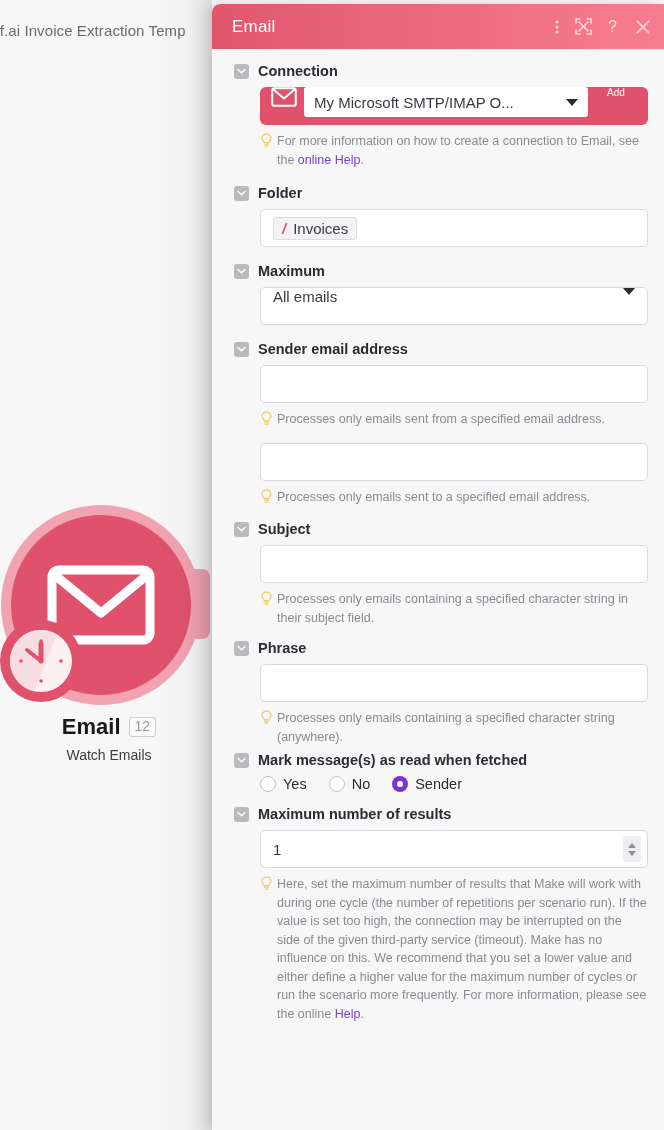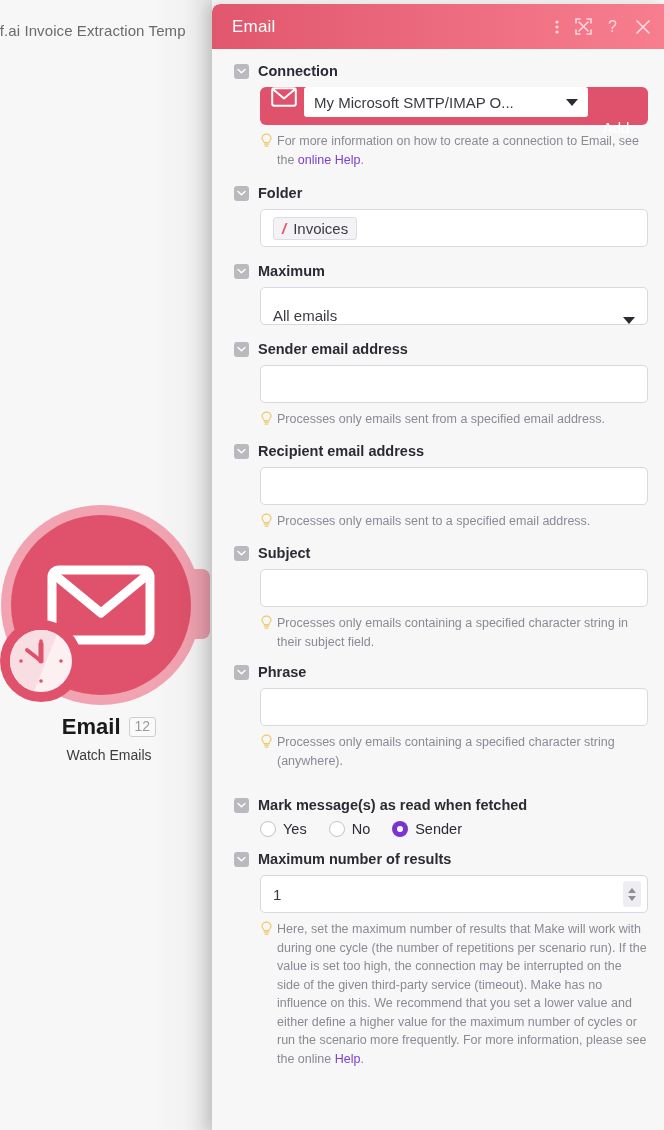--- a/index.html
+++ b/index.html
@@ -104,21 +104,21 @@
   .indent { padding-left: 26px; }
 
   .input {
     height: 36px; background: #ffffff; border: 1px solid #d8d8de; border-radius: 5px;
     display: flex; align-items: center; padding: 0 12px; box-sizing: border-box;
     font-size: 15px; color: #3a3a42;
   }
   .input.tall { height: 38px; }
   .select {
     height: 38px; background: #ffffff; border: 1px solid #d8d8de; border-radius: 5px;
-    display: flex; align-items: flex-end; padding: 0 12px; box-sizing: border-box;
+    display: flex; align-items: flex-start; padding: 0 12px; box-sizing: border-box;
     font-size: 15px; color: #3a3a42; justify-content: space-between;
   }
   .caret { width: 0; height: 0; border-left: 6px solid transparent; border-right: 6px solid transparent; border-top: 7px solid #2b2b33; }
 
   .chip {
     display: inline-flex; align-items: center; gap: 7px;
     background: #f3f3f6; border: 1px solid #dcdce2; border-radius: 3px;
     padding: 2px 8px; font-size: 15px; color: #3a3a42;
   }
   .chip .slash { color: #e0526b; font-weight: bold; font-style: italic; }
@@ -128,21 +128,21 @@
     background: #e0526b; border-radius: 6px; height: 38px;
     display: flex; align-items: flex-start; padding: 0 4px; box-sizing: border-box;
   }
   .conn-icon { width: 40px; display: flex; align-items: center; justify-content: center; flex: none; }
   .conn-select {
     flex: 1; height: 30px; background: #ffffff; border-radius: 3px;
     display: flex; align-items: center; justify-content: space-between;
     padding: 0 10px; box-sizing: border-box; font-size: 15px; color: #3a3a42;
     white-space: nowrap; overflow: hidden;
   }
-  .conn-add { width: 56px; text-align: center; color: #ffffff; font-size: 15px; cursor: pointer; margin-top: 32px; }
+  .conn-add { width: 56px; text-align: center; color: #ffffff; font-size: 10px; cursor: pointer; }
 
   
   .hint { display: flex; gap: 4px; margin-top: 7px; padding-left: 26px; }
   .hint .bulb { flex: none; margin-top: 1px; }
   .hint .htext { font-size: 12.5px; color: #8a8a93; line-height: 1.48; }
   .hint a, .link { color: #7b3fd1; text-decoration: none; }
 
   
   .radios { display: flex; align-items: center; gap: 12px; padding-left: 26px; margin: 3px 0 14px 0; }
   .radio-opt { display: flex; align-items: center; gap: 7px; margin-right: 10px; cursor: pointer; }
@@ -335,28 +335,20 @@
               <path d="M6.5 1.2 C3.6 1.2 2 3.2 2 5.1 C2 7 3.8 8 4.2 9.6 L8.8 9.6 C9.2 8 11 7 11 5.1 C11 3.2 9.4 1.2 6.5 1.2 Z"></path>
               <path d="M4.4 11.2 L8.6 11.2"></path>
                 <path d="M5.1 13.1 L7.9 13.1"></path>
             </svg>
           </span>
           <span class="htext">Processes only emails sent from a specified email address.</span>
         </div>
       </div>
 
       <div class="field" style="margin-top:13px">
-        <div class="flabel">
-          <span class="toggle">
-            <svg width="9" height="6" viewBox="0 0 9 6">
-                <path d="M1 1.5 L4.5 4.8 L8 1.5" fill="none" stroke="#ffffff" stroke-width="1.5" stroke-linecap="round" stroke-linejoin="round"></path>
-              </svg>
-          </span>
-          <span class="ftext">Recipient email address</span>
-        </div>
         <div class="indent">
           <div class="input tall"></div>
         </div>
         <div class="hint">
           <span class="bulb">
             <svg width="13" height="15" viewBox="0 0 13 15" fill="none" stroke="#f0c96a" stroke-width="1.2" stroke-linecap="round">
               <path d="M6.5 1.2 C3.6 1.2 2 3.2 2 5.1 C2 7 3.8 8 4.2 9.6 L8.8 9.6 C9.2 8 11 7 11 5.1 C11 3.2 9.4 1.2 6.5 1.2 Z"></path>
               <path d="M4.4 11.2 L8.6 11.2"></path>
                 <path d="M5.1 13.1 L7.9 13.1"></path>
             </svg>
@@ -406,21 +398,21 @@
             <svg width="13" height="15" viewBox="0 0 13 15" fill="none" stroke="#f0c96a" stroke-width="1.2" stroke-linecap="round">
               <path d="M6.5 1.2 C3.6 1.2 2 3.2 2 5.1 C2 7 3.8 8 4.2 9.6 L8.8 9.6 C9.2 8 11 7 11 5.1 C11 3.2 9.4 1.2 6.5 1.2 Z"></path>
               <path d="M4.4 11.2 L8.6 11.2"></path>
                 <path d="M5.1 13.1 L7.9 13.1"></path>
             </svg>
           </span>
           <span class="htext">Processes only emails containing a specified character string (anywhere).</span>
         </div>
       </div>
 
-      <div class="field" style="margin-top:27px">
+      <div class="field" style="margin-top:6px">
         <div class="flabel">
           <span class="toggle">
             <svg width="9" height="6" viewBox="0 0 9 6">
                 <path d="M1 1.5 L4.5 4.8 L8 1.5" fill="none" stroke="#ffffff" stroke-width="1.5" stroke-linecap="round" stroke-linejoin="round"></path>
               </svg>
           </span>
           <span class="ftext">Mark message(s) as read when fetched</span>
         </div>
         <div class="radios">
           <label class="radio-opt">

